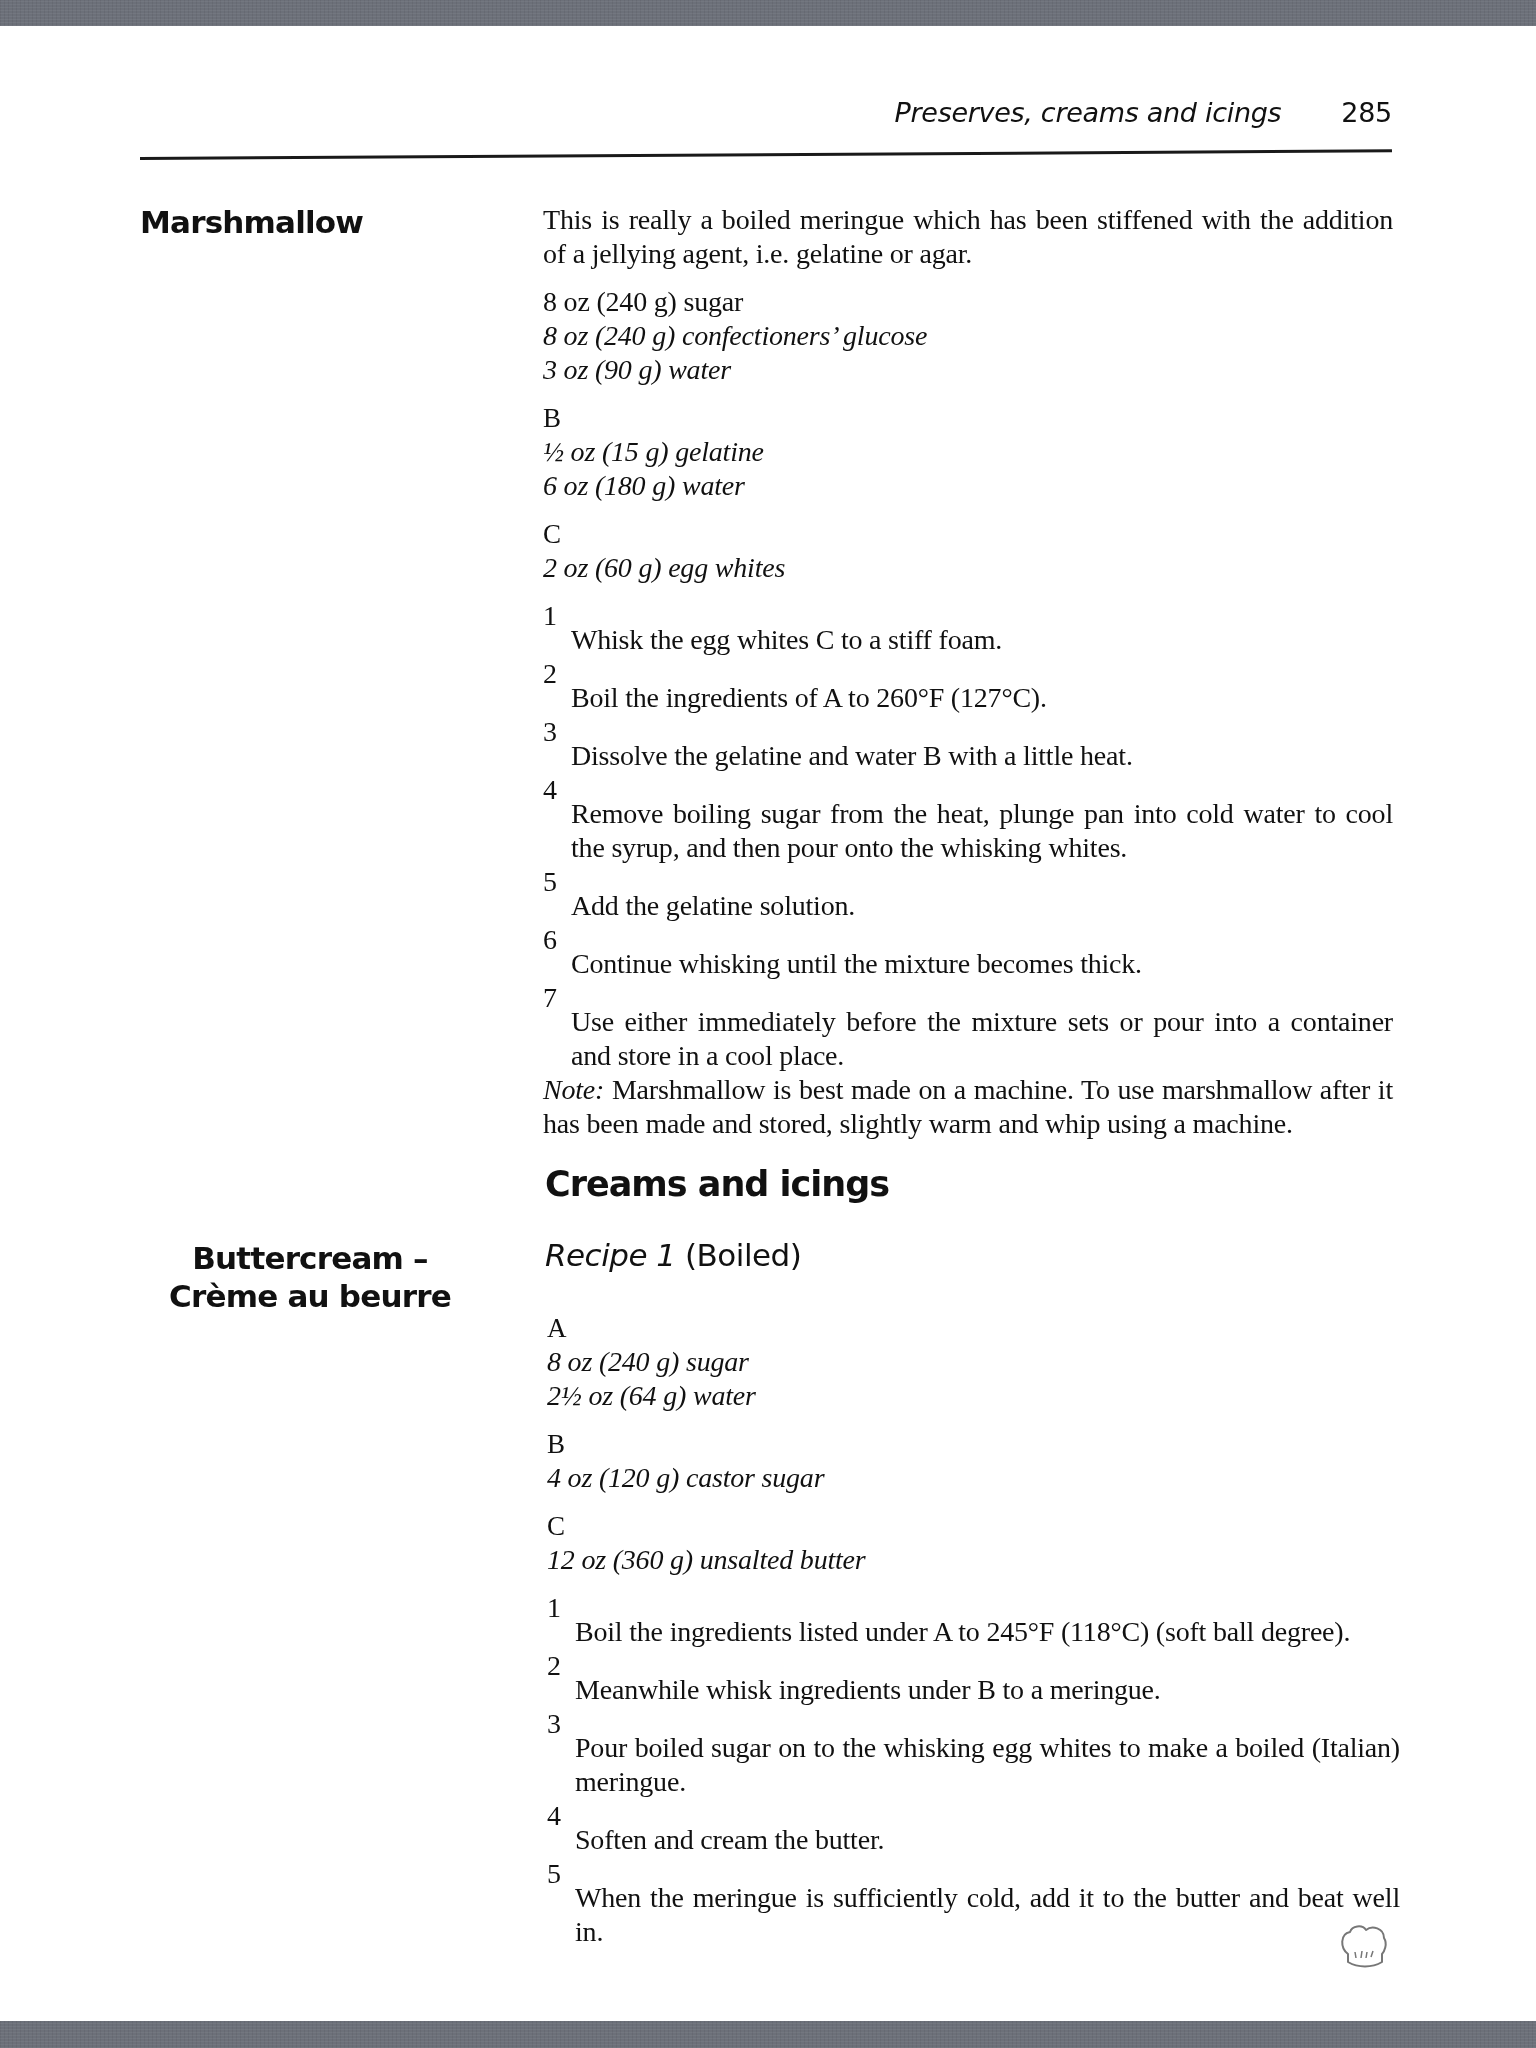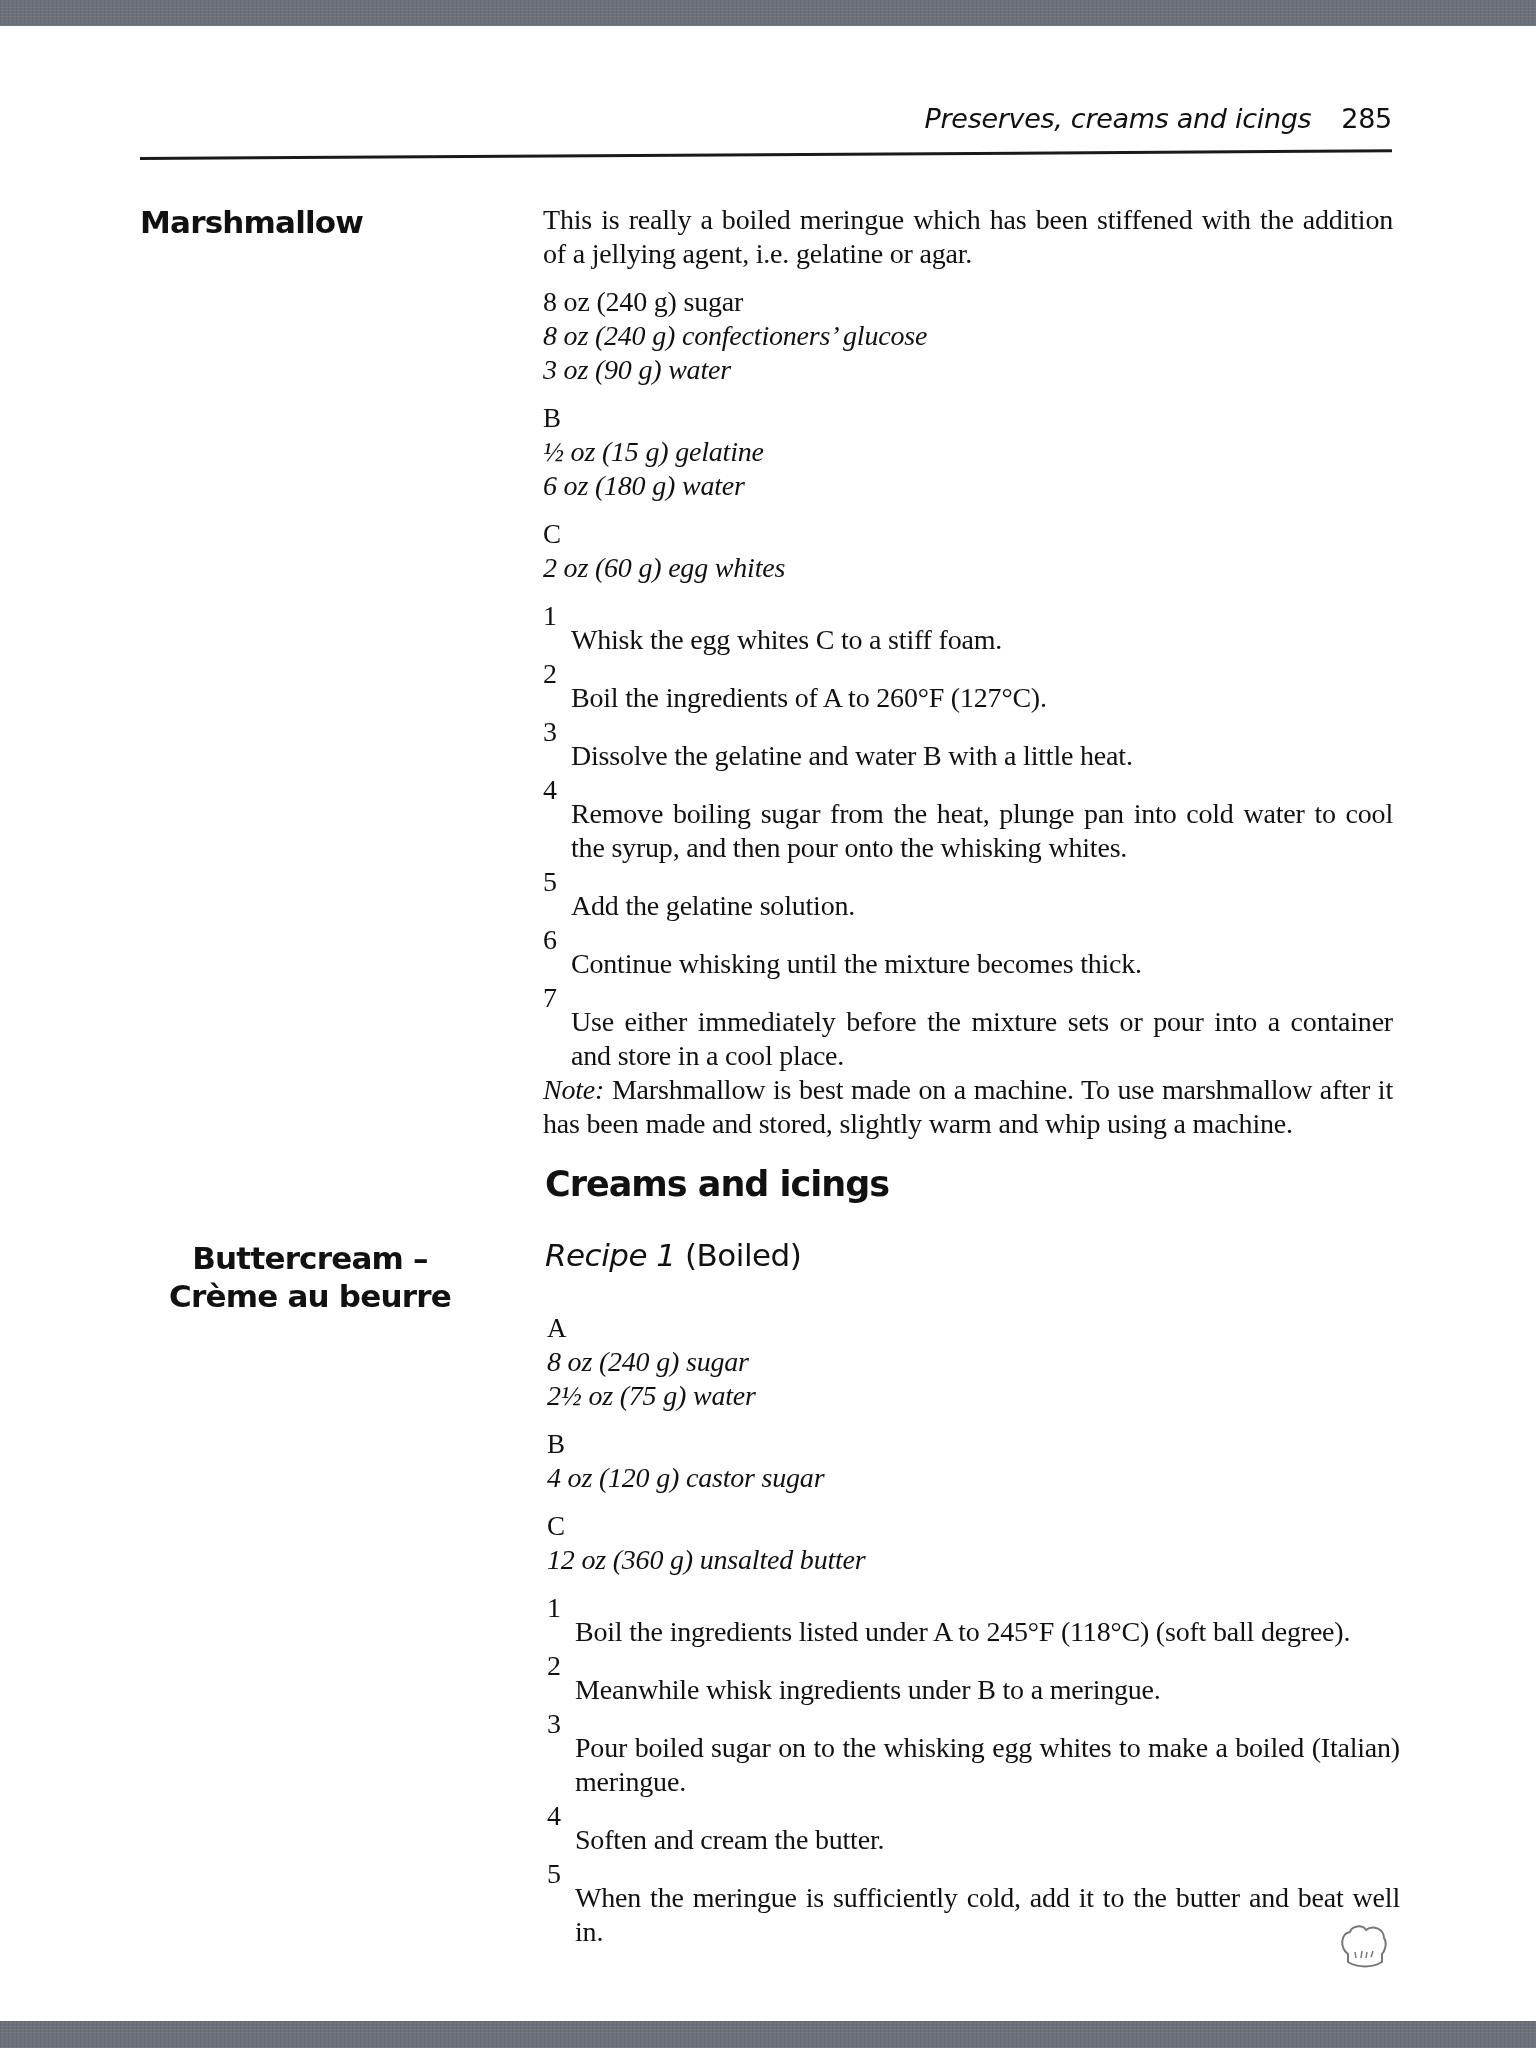--- a/index.html
+++ b/index.html
@@ -12,24 +12,24 @@
     position: absolute; left: 0; width: 1536px;
     background-color: #6c7079;
     background-image:
       repeating-linear-gradient(0deg, rgba(255,255,255,0.05) 0 1px, transparent 1px 3px),
       repeating-linear-gradient(90deg, rgba(0,0,0,0.06) 0 1px, transparent 1px 4px);
   }
   .bar-top { top: 0; height: 26px; }
   .bar-bottom { bottom: 0; height: 27px; }
 
   .running-head {
-    position: absolute; top: 102px; right: 144px;
+    position: absolute; top: 96px; right: 144px;
     font-family: "DejaVu Sans", "Liberation Sans", sans-serif;
     font-size: 27px; line-height: 34px; color: #111;
-    display: flex; gap: 30px; align-items: flex-end;
+    display: flex; gap: 60px; align-items: flex-end;
     letter-spacing: -0.3px;
   }
   .running-head .rh-title { font-style: italic; }
   .head-rule {
     position: absolute; top: 157px; left: 140px; width: 1252px; height: 3px;
     background: #1a1a1a; transform: rotate(-0.35deg); transform-origin: left center;
   }
 
   .side-title {
     position: absolute; left: 140px;
@@ -141,21 +141,21 @@
 <div class="side-title" style="top:1239px; width:340px;">Buttercream – Crème au beurre</div>
 
 <div class="recipe-sub">
   <span class="rs-italic">Recipe 1</span><span> (Boiled)</span>
 </div>
 
 <div class="col" style="top:1311px; left:547px; width:853px;">
   <div>
     <p class="group-label">A</p>
     <p class="ing">8 oz (240 g) sugar</p>
-    <p class="ing">2½ oz (75 g) water</p>
+    <p class="ing">2½ oz (64 g) water</p>
   </div>
   <div class="group">
     <p class="group-label">B</p>
     <p class="ing">4 oz (120 g) castor sugar</p>
   </div>
   <div class="group">
     <p class="group-label">C</p>
     <p class="ing">12 oz (360 g) unsalted butter</p>
   </div>
 

